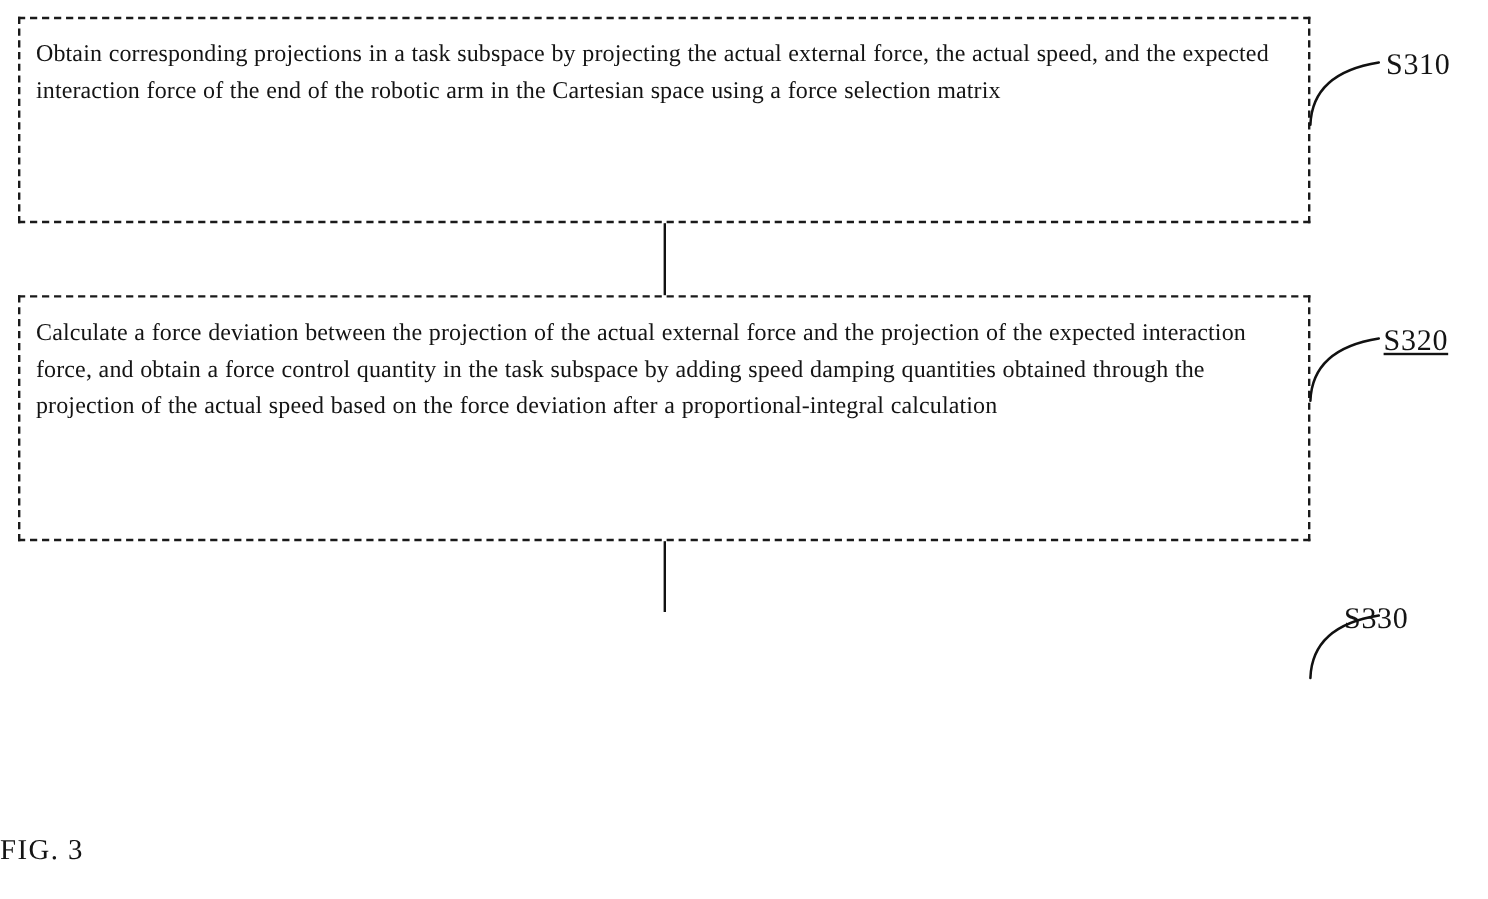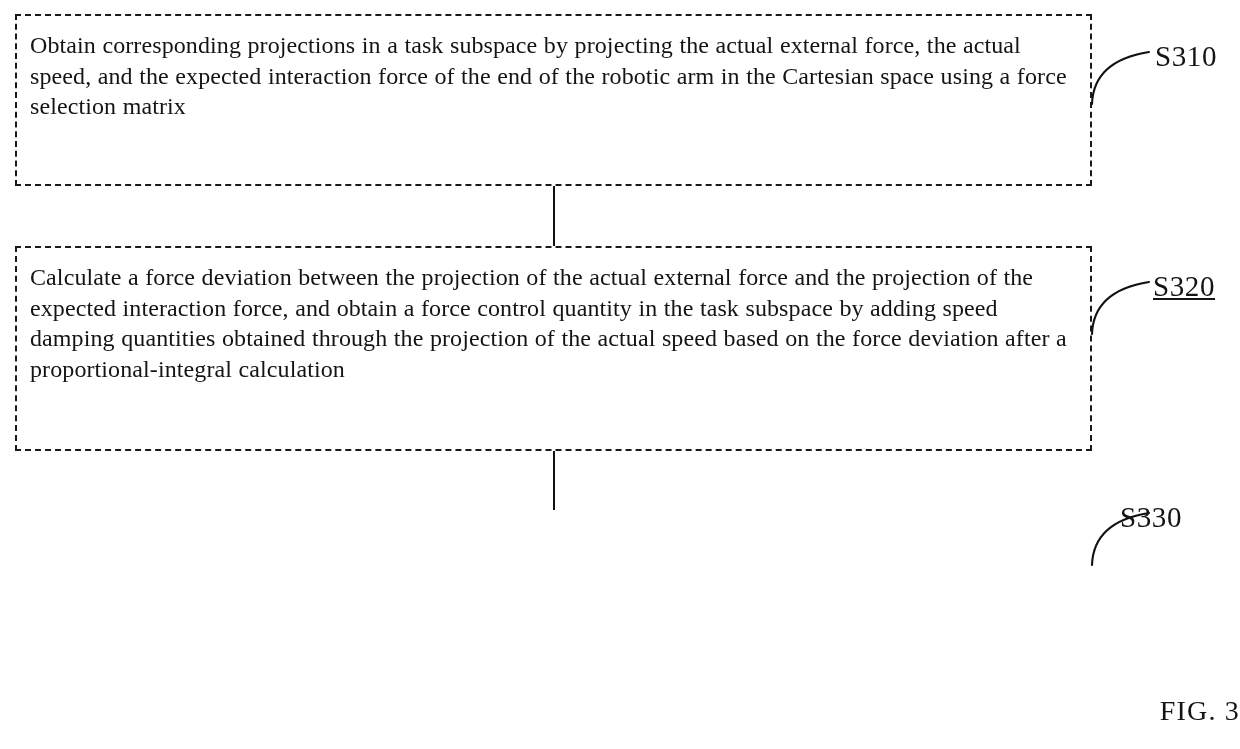--- a/index.html
+++ b/index.html
@@ -36,21 +36,21 @@
   }
   .step-box.box-1 { top: 14px;  height: 172px; }
   .step-box.box-2 { top: 246px; height: 205px; }
   .step-box.box-3 { top: 510px; height: 156px; }
 
   .step-text {
     position: absolute;
     left: 13px;
     right: 13px;
     top: 14px;
-    font-size: 24px;
+    font-size: 20px;
     line-height: 30.5px;
     letter-spacing: 0.1px;
     word-spacing: 0.4px;
     text-align: left;
     color: #141414;
   }
 
   
   .connector {
     position: absolute;
@@ -73,38 +73,38 @@
     stroke-width: 2.1;
     stroke-linecap: round;
   }
   .leader-1 { left: 1085px; top: 42px;  width: 80px; height: 80px; }
   .leader-2 { left: 1085px; top: 272px; width: 80px; height: 80px; }
   .leader-3 { left: 1085px; top: 503px; width: 80px; height: 80px; }
 
   
   .step-label {
     position: absolute;
-    font-size: 29px;
+    font-size: 25px;
     line-height: 1;
     letter-spacing: 0.6px;
     color: #141414;
     white-space: nowrap;
   }
   .step-label.label-1 { left: 1155px; top: 42px; }
   .step-label.label-2 { left: 1153px; top: 272px; text-decoration: underline; }
   .step-label.label-3 { left: 1120px; top: 503px; }
 
   
   #figure-caption {
     position: absolute;
     left: 0;
     right: 0;
     top: 697px;
-    text-align: right;
-    font-size: 28px;
+    text-align: left;
+    font-size: 24px;
     line-height: 1;
     letter-spacing: 1.2px;
     color: #141414;
   }
 </style>
 </head>
 <body>
 
 <div id="figure-canvas">
 

